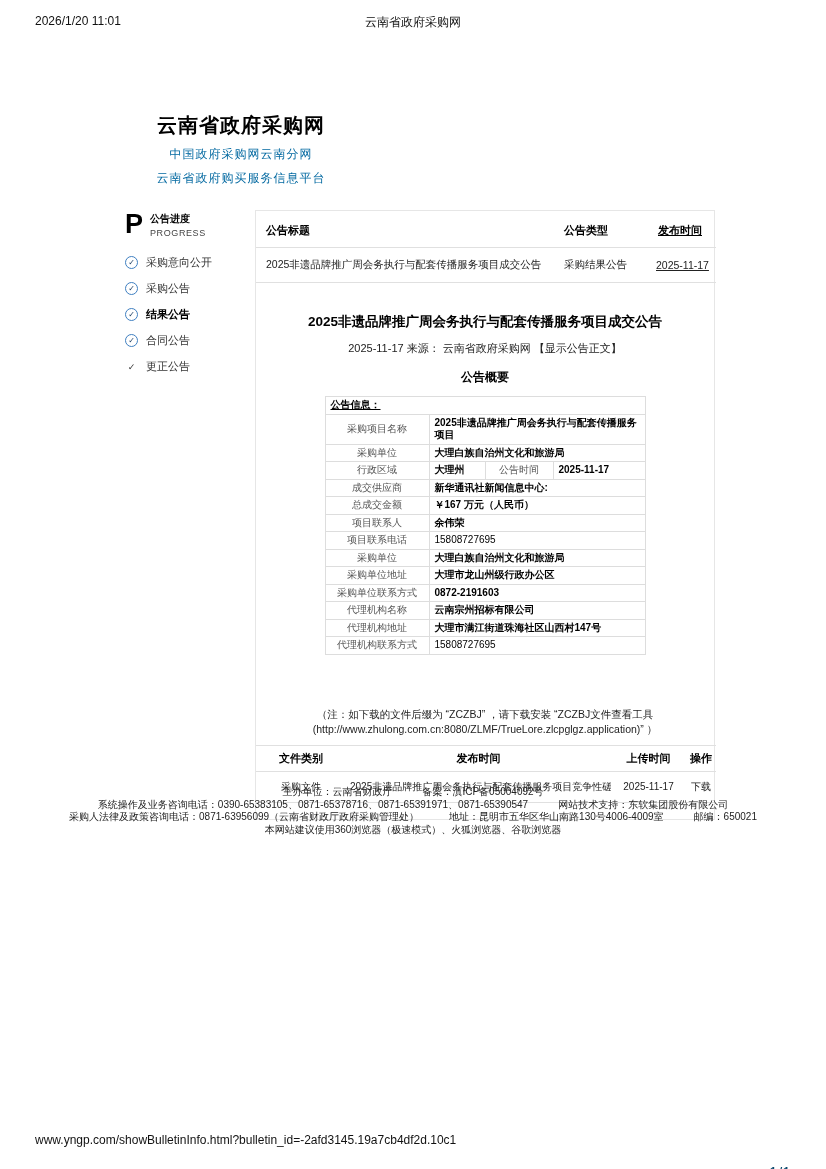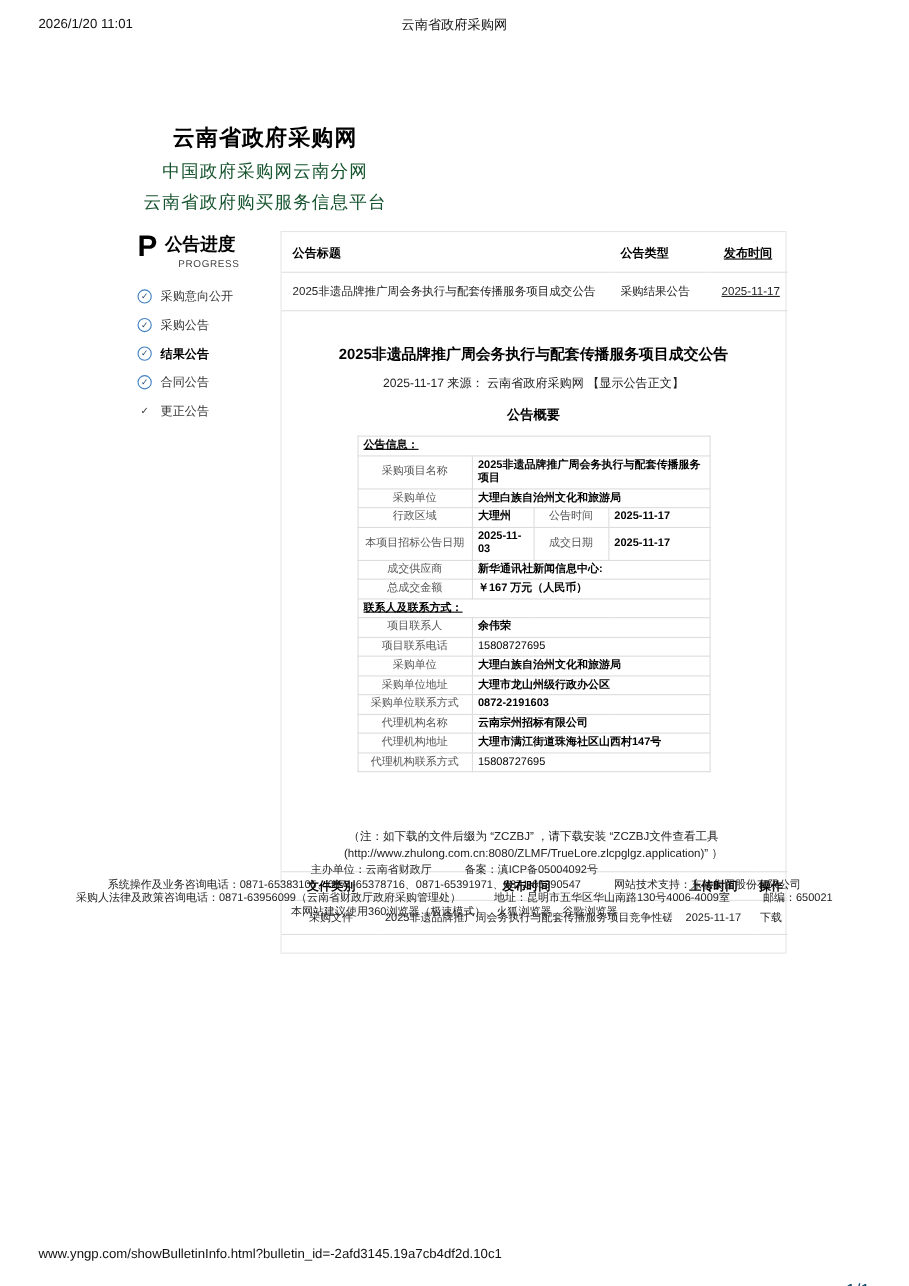--- a/index.html
+++ b/index.html
@@ -7,27 +7,27 @@
   body {
     width:826px; height:1169px; position:relative;
     font-family:"Liberation Sans","DejaVu Sans",sans-serif;
     color:#000; overflow:hidden;
   }
   .print-time { position:absolute; left:35px; top:14px; font-size:12px; color:#111; }
   .print-title { position:absolute; left:0; right:0; top:14px; text-align:center; font-size:12px; color:#111; }
 
   .logo { position:absolute; left:128px; top:112px; width:226px; text-align:center; }
   .logo-title { font-size:20px; font-weight:bold; letter-spacing:1px; color:#000; }
-  .logo-sub { font-size:16px; margin-top:7px; color:#14532d; letter-spacing:1px; }
+  .logo-sub { font-size:12px; margin-top:7px; color:#0369a1; letter-spacing:1px; }
 
   .sidebar { position:absolute; left:125px; top:212px; width:118px; }
   .sidebar-head { display:flex; align-items:flex-start; gap:7px; }
   .sidebar-p { font-size:27px; font-weight:bold; line-height:0.9; }
-  .sidebar-head-txt .t { font-size:16px; font-weight:bold; }
-  .sidebar-head-txt .s { font-size:9px; color:#444; letter-spacing:0.6px; margin-top:2px;margin-left:12px; }
+  .sidebar-head-txt .t { font-size:10px; font-weight:bold; }
+  .sidebar-head-txt .s { font-size:9px; color:#444; letter-spacing:0.6px; margin-top:2px; }
   .sidebar-items { margin-top:17px; display:flex; flex-direction:column; gap:11px; }
   .sidebar-item { display:flex; align-items:center; gap:8px; font-size:11px; color:#333; cursor:pointer; }
   .sidebar-item.active .lab { font-weight:bold; color:#000; }
   .icon-cc { width:13px; height:13px; min-width:13px; border:1px solid #3f7fc1; border-radius:50%;
              display:flex; align-items:center; justify-content:center; font-size:8px; color:#1c3e63; }
   .icon-cp { width:13px; height:13px; min-width:13px; display:flex; align-items:center; justify-content:center;
              font-size:9px; color:#333; }
 
   .panel { position:absolute; left:255px; top:210px; width:460px; border:1px solid #e6e6e6;
            background:#fff; padding-bottom:16px; }
@@ -161,36 +161,27 @@
         <td class="lbl">采购单位</td>
         <td class="val" colspan="3">大理白族自治州文化和旅游局</td>
       </tr>
       <tr>
         <td class="lbl">行政区域</td>
         <td class="val">大理州</td>
         <td class="lbl">公告时间</td>
         <td class="val">2025-11-17</td>
       </tr>
       <tr>
-        <td class="lbl">本项目招标公告日期</td>
-        <td class="val">2025-11-03</td>
-        <td class="lbl">成交日期</td>
-        <td class="val">2025-11-17</td>
-      </tr>
-      <tr>
         <td class="lbl">成交供应商</td>
         <td class="val" colspan="3">新华通讯社新闻信息中心:</td>
       </tr>
       <tr>
         <td class="lbl">总成交金额</td>
         <td class="val" colspan="3">￥167 万元（人民币）</td>
       </tr>
-      <tr>
-          <td class="sec" colspan="4">联系人及联系方式：</td>
-        </tr>
       <tr>
         <td class="lbl">项目联系人</td>
         <td class="val" colspan="3">余伟荣</td>
       </tr>
       <tr>
         <td class="lbl">项目联系电话</td>
         <td class="val normal" colspan="3">15808727695</td>
       </tr>
       <tr>
         <td class="lbl">采购单位</td>
@@ -246,19 +237,19 @@
         <td>2025-11-17</td>
         <td class="dl-link">下载</td>
       </tr>
     </tbody>
   </table>
 
 </div>
 
 <div class="footer">
   <div>主办单位：云南省财政厅　　　备案：滇ICP备05004092号</div>
-  <div>系统操作及业务咨询电话：0871-65383105、0871-65378716、0871-65391971、0871-65390547　　　网站技术支持：东软集团股份有限公司</div>
+  <div>系统操作及业务咨询电话：0390-65383105、0871-65378716、0871-65391971、0871-65390547　　　网站技术支持：东软集团股份有限公司</div>
   <div>采购人法律及政策咨询电话：0871-63956099（云南省财政厅政府采购管理处）　　　地址：昆明市五华区华山南路130号4006-4009室　　　邮编：650021</div>
   <div>本网站建议使用360浏览器（极速模式）、火狐浏览器、谷歌浏览器</div>
 </div>
 
 <div class="print-url">www.yngp.com/showBulletinInfo.html?bulletin_id=-2afd3145.19a7cb4df2d.10c1</div>
 <div class="print-page">1/1</div>
 
 </body></html>

